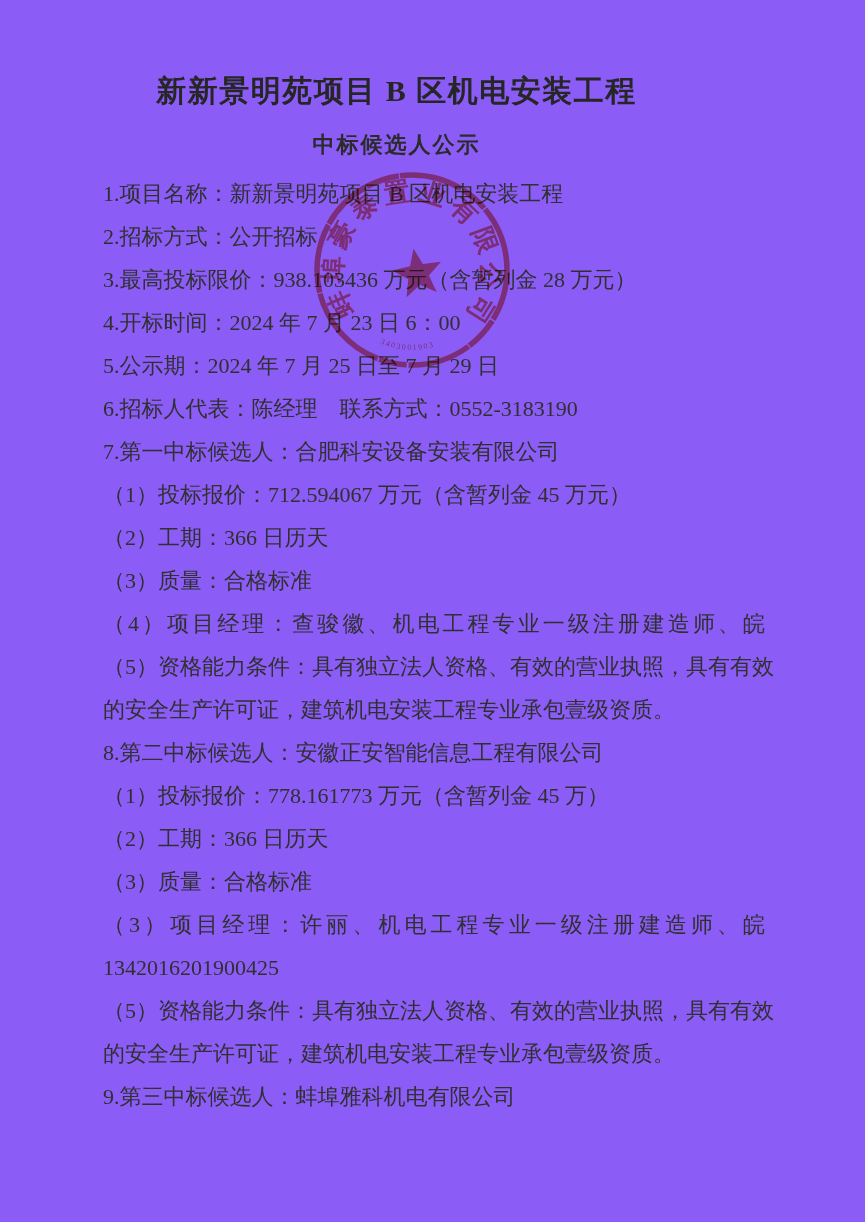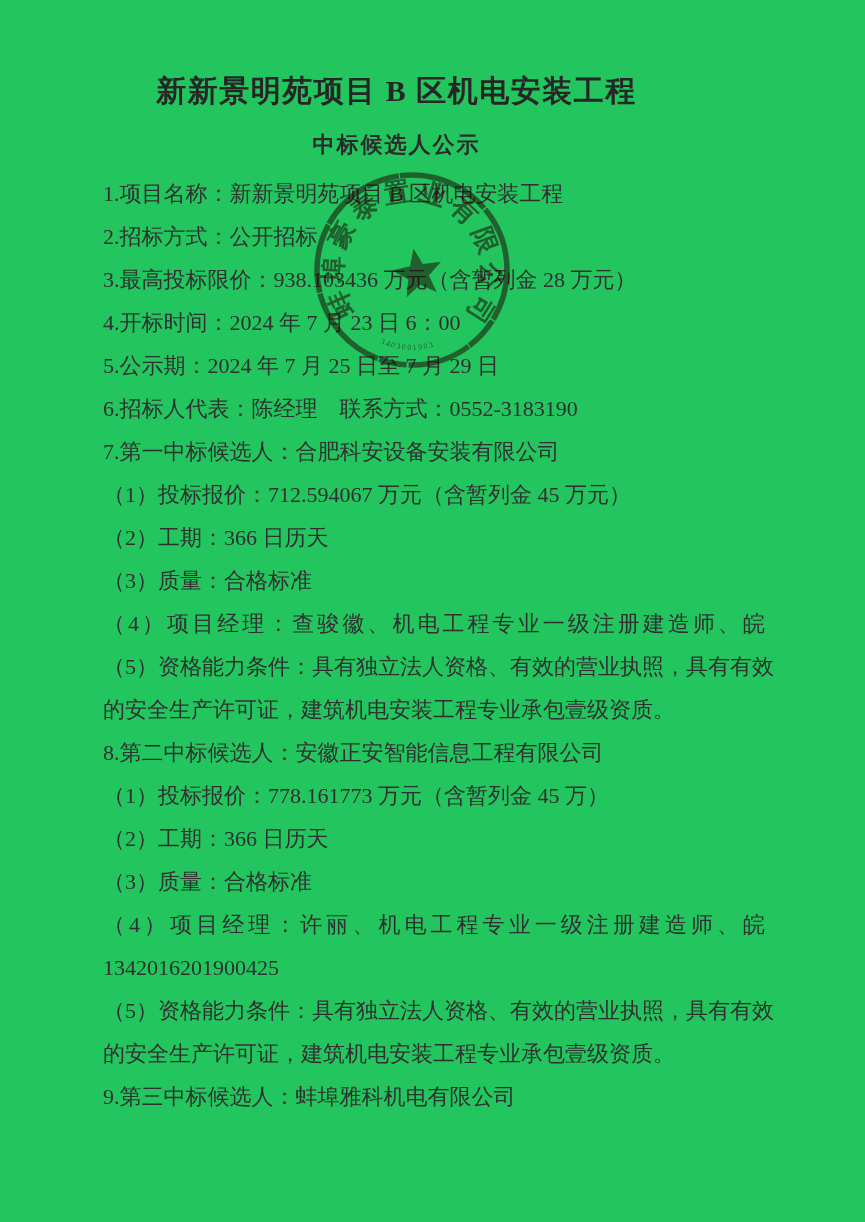--- a/index.html
+++ b/index.html
@@ -1,20 +1,20 @@
 <!DOCTYPE html>
 <html><head>
 <meta charset="utf-8">
 <style>
   html, body { margin: 0; padding: 0; background: #ffffff; }
   .page {
     position: relative;
     width: 865px;
     height: 1222px;
-    background: #22c55e;
+    background: #8b5cf6;
     overflow: hidden;
     font-family: "Liberation Serif", "DejaVu Serif", serif;
     color: #2e2e2e;
   }
   .doc-header {
     width: 865px;
     text-align: center;
     transform: translateX(-36px);
   }
   .doc-title {
@@ -96,21 +96,21 @@
     <div class="doc-line">（1）投标报价：712.594067 万元（含暂列金 45 万元）</div>
     <div class="doc-line">（2）工期：366 日历天</div>
     <div class="doc-line">（3）质量：合格标准</div>
     <div class="doc-line justify">（4）项目经理：查骏徽、机电工程专业一级注册建造师、皖</div>
     <div class="doc-line">（5）资格能力条件：具有独立法人资格、有效的营业执照，具有有效</div>
     <div class="doc-line">的安全生产许可证，建筑机电安装工程专业承包壹级资质。</div>
     <div class="doc-line">8.第二中标候选人：安徽正安智能信息工程有限公司</div>
     <div class="doc-line">（1）投标报价：778.161773 万元（含暂列金 45 万）</div>
     <div class="doc-line">（2）工期：366 日历天</div>
     <div class="doc-line">（3）质量：合格标准</div>
-    <div class="doc-line justify">（4）项目经理：许丽、机电工程专业一级注册建造师、皖</div>
+    <div class="doc-line justify">（3）项目经理：许丽、机电工程专业一级注册建造师、皖</div>
     <div class="doc-line">1342016201900425</div>
     <div class="doc-line">（5）资格能力条件：具有独立法人资格、有效的营业执照，具有有效</div>
     <div class="doc-line">的安全生产许可证，建筑机电安装工程专业承包壹级资质。</div>
     <div class="doc-line">9.第三中标候选人：蚌埠雅科机电有限公司</div>
   </div>
 
   <svg class="seal" width="200" height="200" viewBox="0 0 200 200" aria-hidden="true">
     <circle class="seal-ring" cx="100" cy="100" r="95" fill="none" stroke-width="5.5" stroke-dasharray="52 1.5 34 1 64 2 28 1.5 90 1 70 1.2" stroke="#d9504c"></circle>
     <path id="sealTextArc" d="M 46.4 145 A 70 70 0 1 1 153.6 145" fill="none"></path>
     <text class="seal-company" fill="#d9504c">

